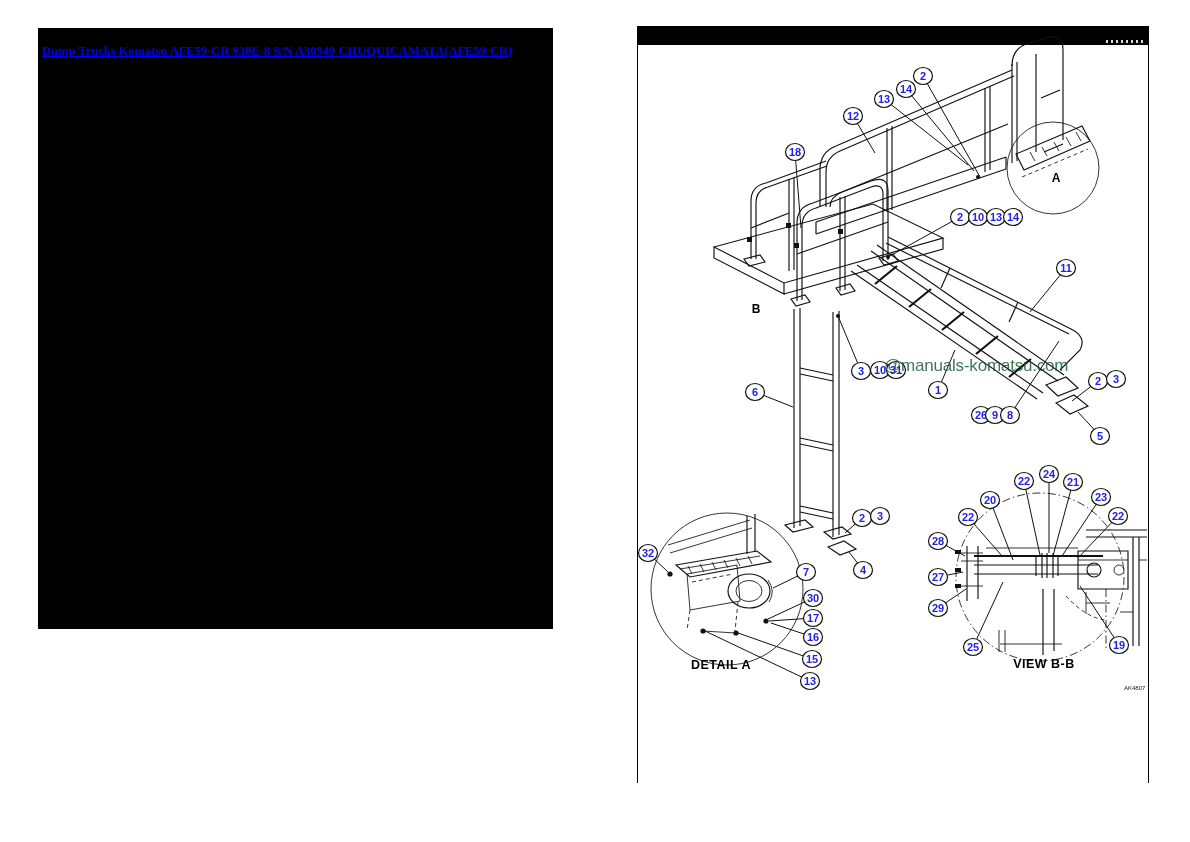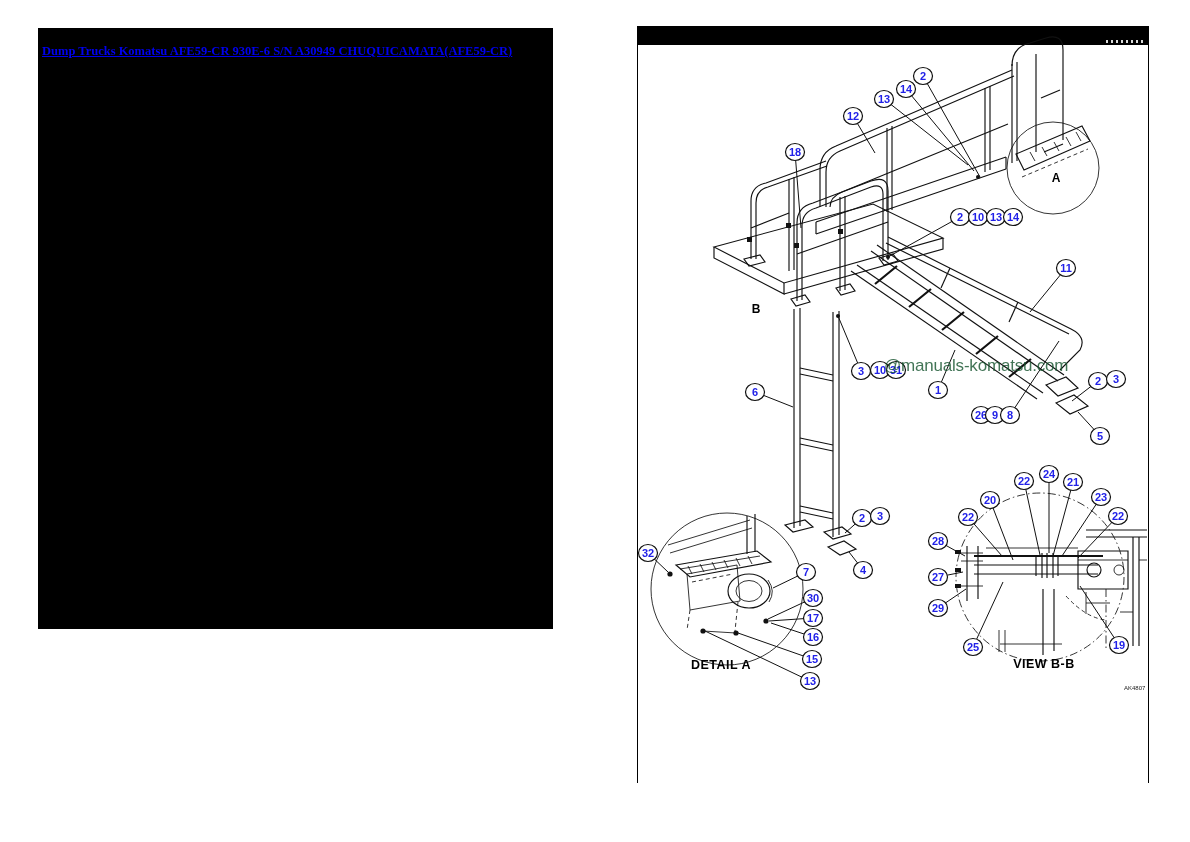--- a/index.html
+++ b/index.html
@@ -35,21 +35,21 @@
       color:#14532d;opacity:.8;white-space:nowrap;}
   
   #drawing-code{position:absolute;left:1124px;top:685px;font-size:6px;color:#222222;letter-spacing:0;}
 </style>
 </head>
 <body>
 
 <div id="canvas">
 
   <div id="left-panel">
-    <a id="catalog-link" href="#">Dump Trucks Komatsu AFE59-CR 930E-6 S/N A30949 CHUQUICAMATA(AFE59-CR)</a>
+    <a id="catalog-link" href="#">Dump Trucks Komatsu AFE59-CR 930E-8 S/N A30949 CHUQUICAMATA(AFE59-CR)</a>
   </div>
 
   <div id="diagram-topbar"></div>
   <div id="topbar-marks"></div>
   <div id="border-left" class="frame-border"></div>
   <div id="border-right" class="frame-border"></div>
 
   <svg id="artwork" viewBox="0 0 1190 842" xmlns="http://www.w3.org/2000/svg">
     <g class="art">
 

